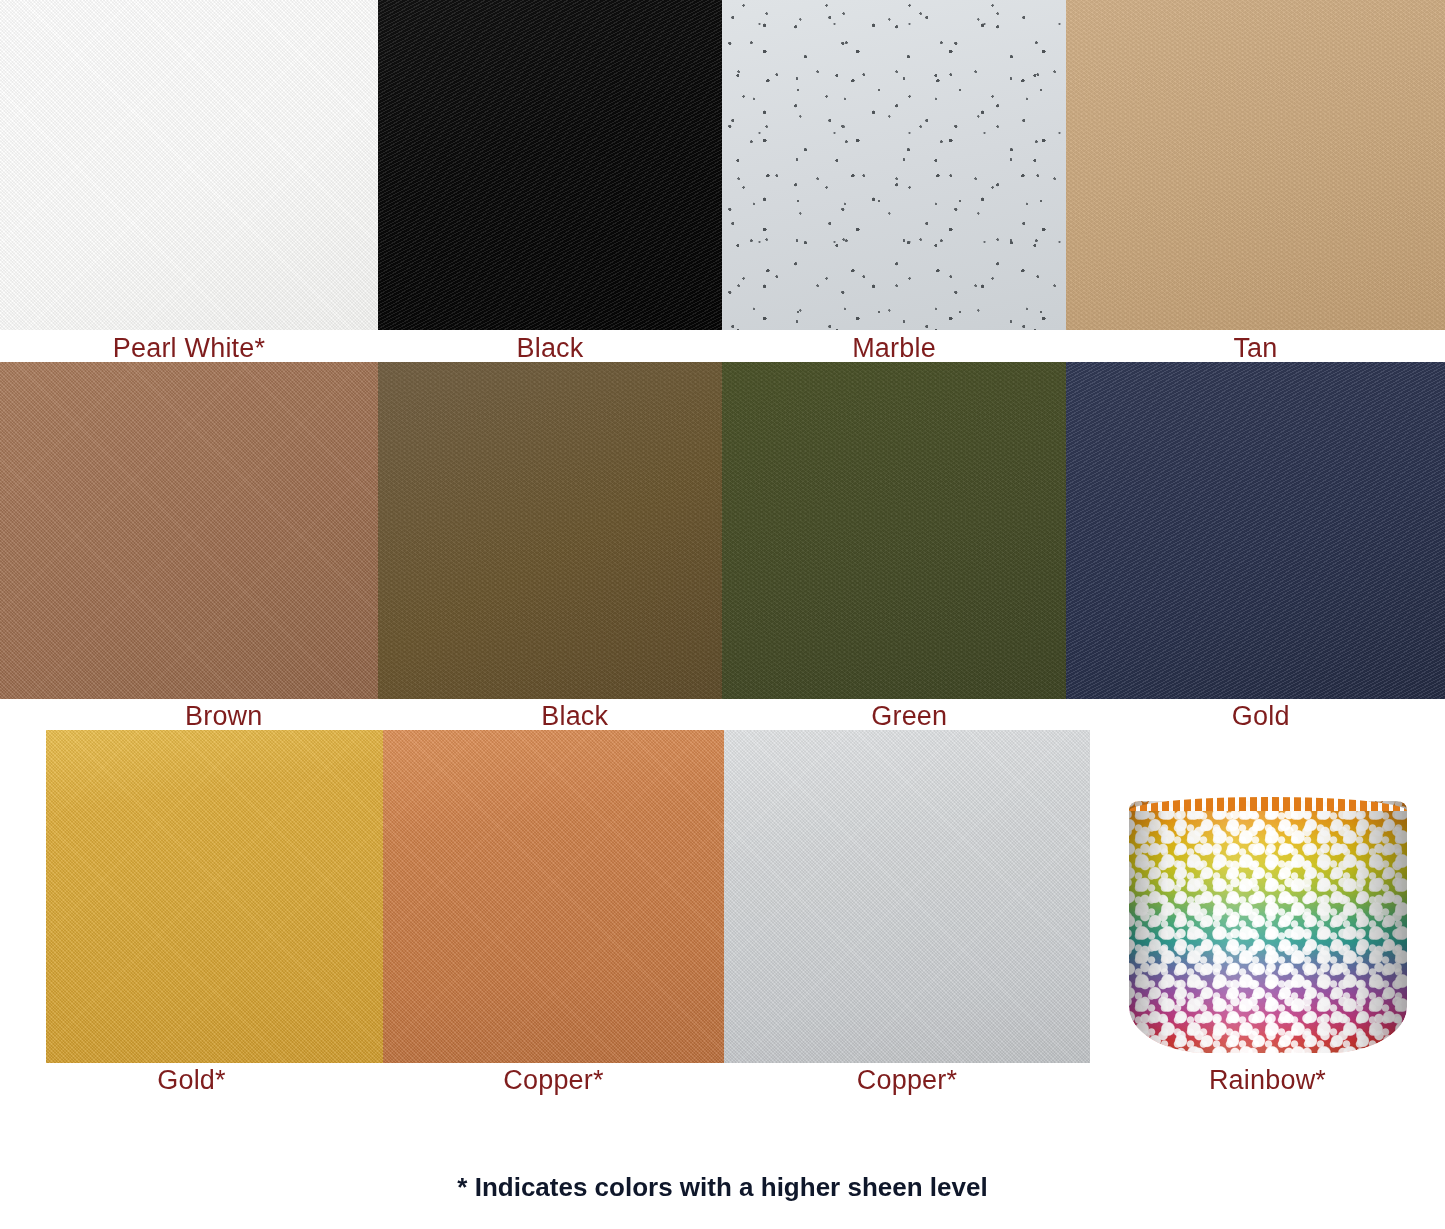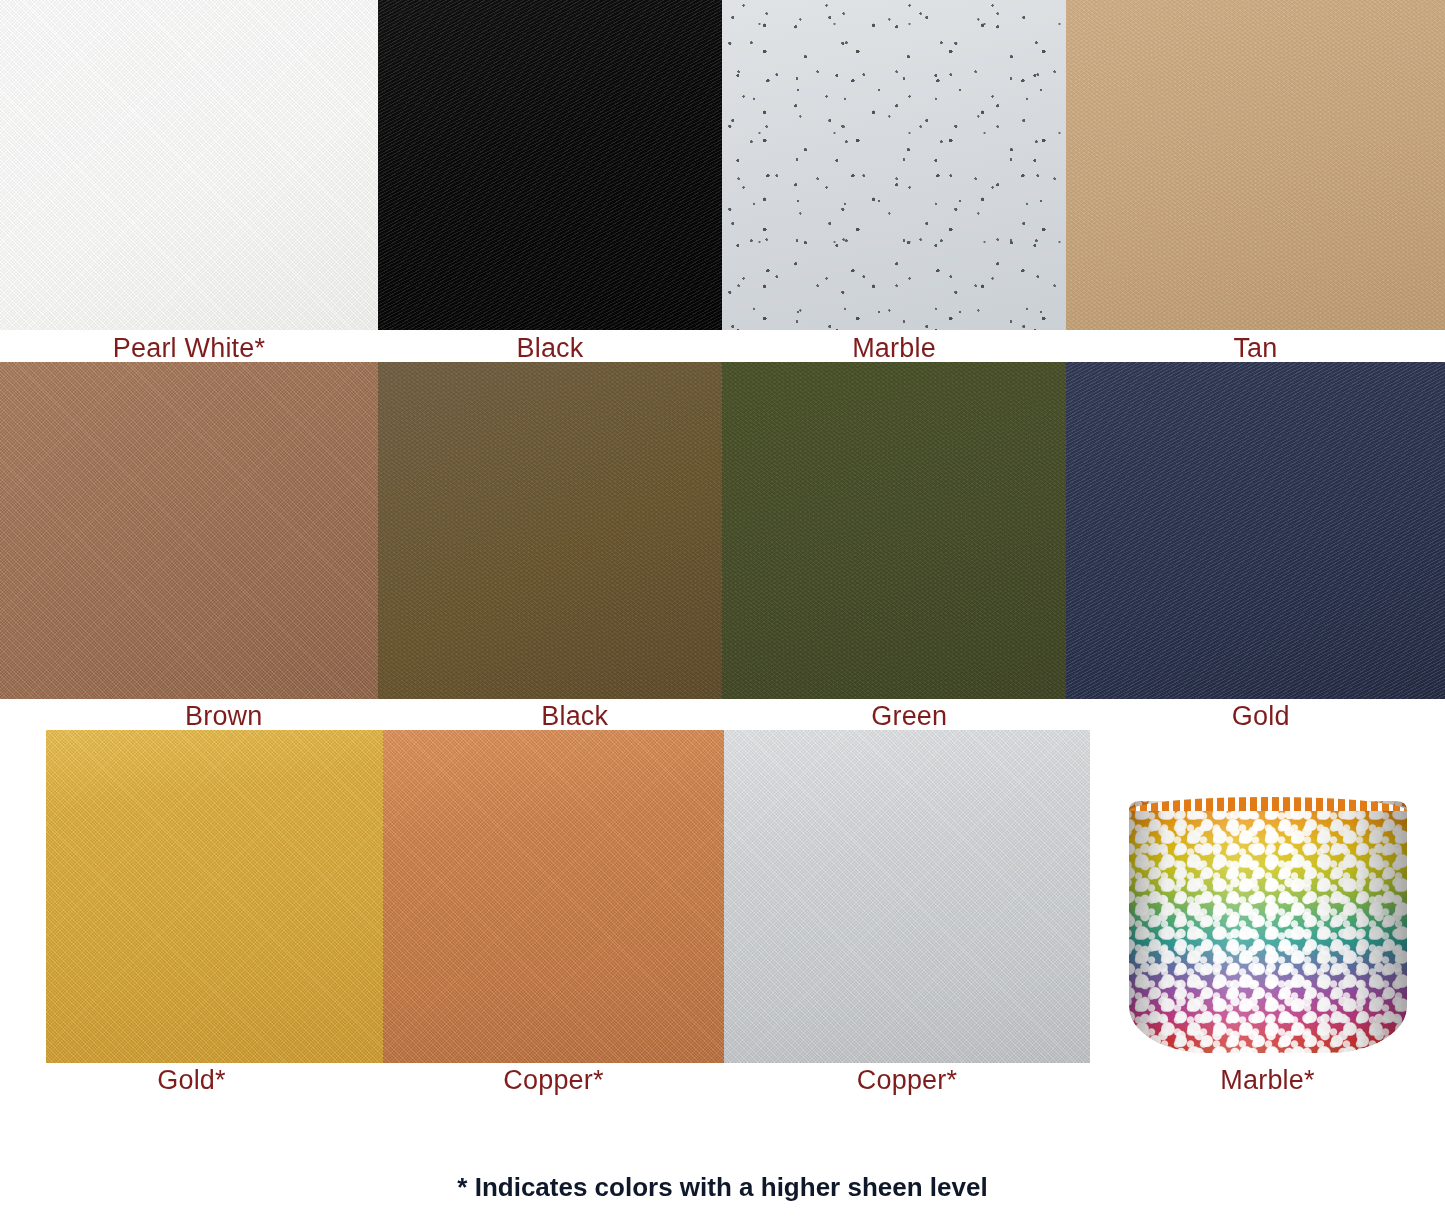--- a/index.html
+++ b/index.html
@@ -304,18 +304,18 @@
         </div>
         <div id="vase-rim"></div>
       </div>
     </div>
   </div>
 
   <div class="label-row" id="labels-3">
     <div class="label-cell c1" style="width:383px">Gold*</div>
     <div class="label-cell c2" style="width:341px">Copper*</div>
     <div class="label-cell c3" style="width:366px">Copper*</div>
-    <div class="label-cell c4" style="width:355px">Marble*</div>
+    <div class="label-cell c4" style="width:355px">Rainbow*</div>
   </div>
 
   <div id="footnote">* Indicates colors with a higher sheen level</div>
 
 </div>
 
 </body></html>

